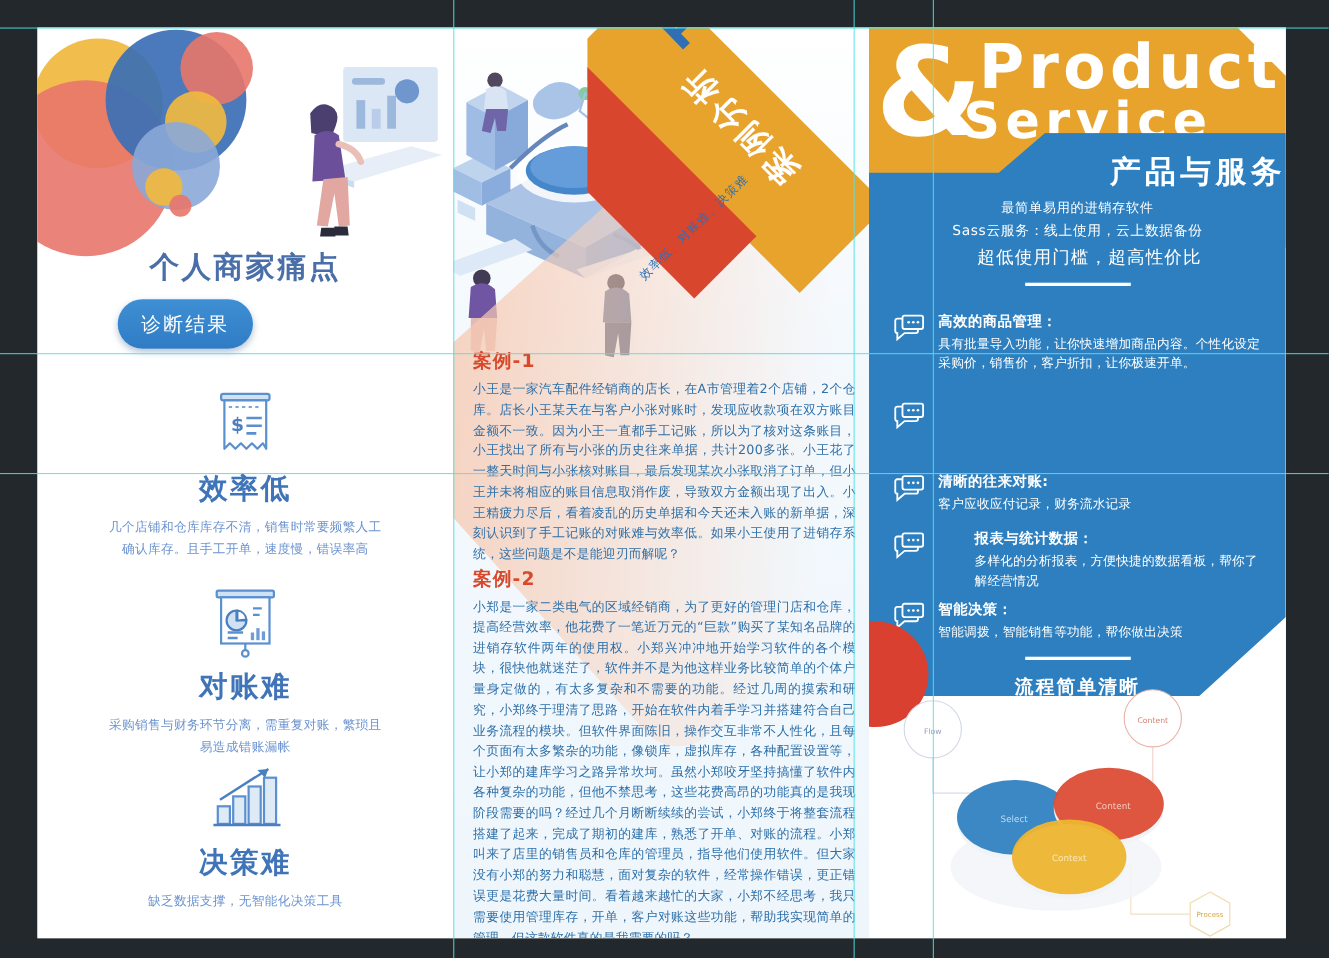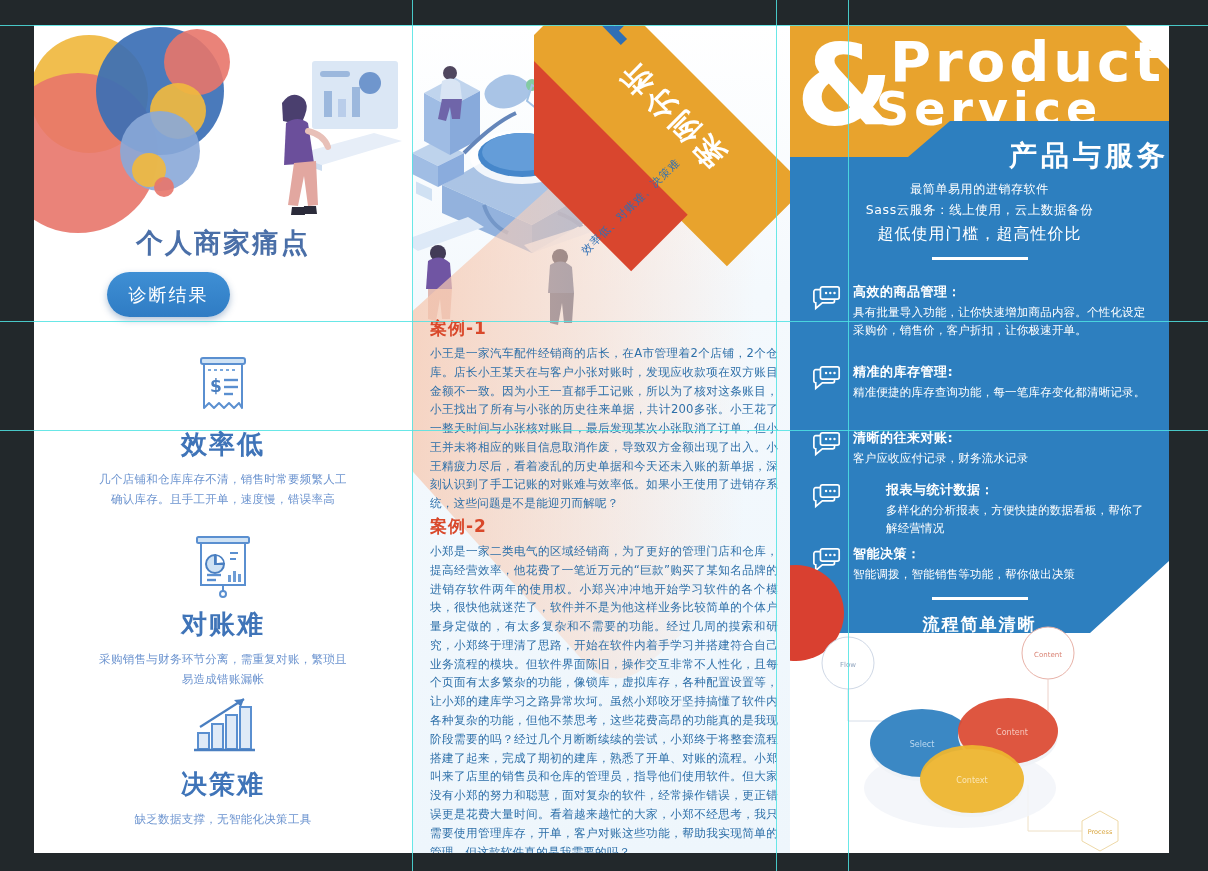--- a/index.html
+++ b/index.html
@@ -130,21 +130,21 @@
   }
   .r-title {
     position: absolute; left: 0; top: 112px; width: 379px; text-align: right;
     color: #ffffff; font-size: 28px; font-weight: bold; letter-spacing: 4px;
   }
   .r-sub1, .r-sub2, .r-sub3 {
     position: absolute; left: 0; width: 379px; text-align: center; color: #ffffff;
   }
   .r-sub1 { top: 156px; font-size: 12px; letter-spacing: .6px; }
   .r-sub2 { top: 177px; font-size: 12.5px; letter-spacing: .6px; }
-  .r-sub3 { top: 199px; font-size: 16px; letter-spacing: 1px; }
+  .r-sub3 { top: 199px; font-size: 16px; letter-spacing: 1px; margin-left: 11px; }
   .r-rule {
     position: absolute; left: 50%; top: 232px; width: 96px; height: 3px;
     background: #ffffff; transform: translateX(-50%);
   }
 
   .feat { position: absolute; left: 22px; width: 342px; display: flex; gap: 11px; }
   .chat-ic { width: 30px; height: 30px; flex: 0 0 30px; margin-top: 2px; }
   .feat-t { color: #ffffff; font-size: 13px; font-weight: bold; letter-spacing: .5px; }
   .feat-d { color: #ffffff; font-size: 11.5px; line-height: 1.58; margin-top: 2px; letter-spacing: .2px; }
 
@@ -401,24 +401,20 @@
       </div>
 
       <div class="feat" style="top:338px;">
         <svg class="chat-ic" viewBox="0 0 32 32">
           <path d="M4 5 h18 a2 2 0 0 1 2 2 v10 a2 2 0 0 1 -2 2 h-11 l-7 6 v-6 h-0 a2 2 0 0 1 -2 -2 v-10 a2 2 0 0 1 2 -2 z" fill="none" stroke="#ffffff" stroke-width="1.8"></path>
           <rect x="9" y="2" width="20" height="13" rx="2" fill="#2d7fbf" stroke="#ffffff" stroke-width="1.8"></rect>
           <circle cx="15" cy="8.5" r="1.3" fill="#ffffff"></circle>
           <circle cx="19.5" cy="8.5" r="1.3" fill="#ffffff"></circle>
           <circle cx="24" cy="8.5" r="1.3" fill="#ffffff"></circle>
         </svg>
-        <div>
-          <div class="feat-t">精准的库存管理:</div>
-          <div class="feat-d">精准便捷的库存查询功能，每一笔库存变化都清晰记录。</div>
-        </div>
       </div>
 
       <div class="feat" style="top:404px;">
         <svg class="chat-ic" viewBox="0 0 32 32">
           <path d="M4 5 h18 a2 2 0 0 1 2 2 v10 a2 2 0 0 1 -2 2 h-11 l-7 6 v-6 h-0 a2 2 0 0 1 -2 -2 v-10 a2 2 0 0 1 2 -2 z" fill="none" stroke="#ffffff" stroke-width="1.8"></path>
           <rect x="9" y="2" width="20" height="13" rx="2" fill="#2d7fbf" stroke="#ffffff" stroke-width="1.8"></rect>
           <circle cx="15" cy="8.5" r="1.3" fill="#ffffff"></circle>
           <circle cx="19.5" cy="8.5" r="1.3" fill="#ffffff"></circle>
           <circle cx="24" cy="8.5" r="1.3" fill="#ffffff"></circle>
         </svg>

